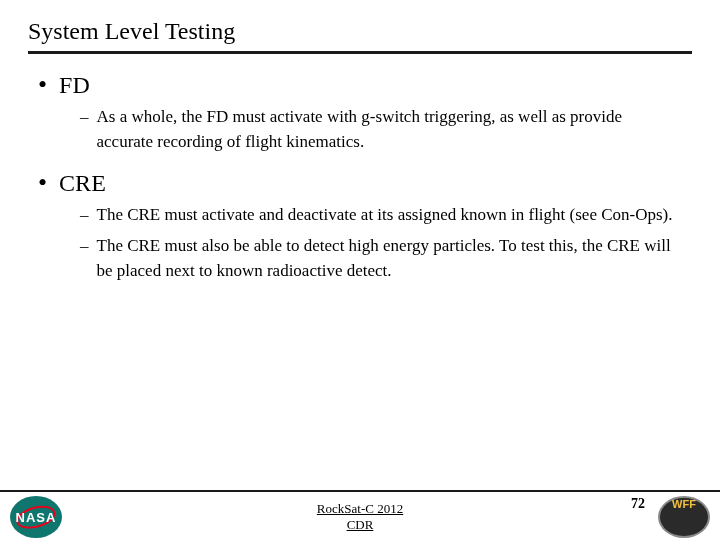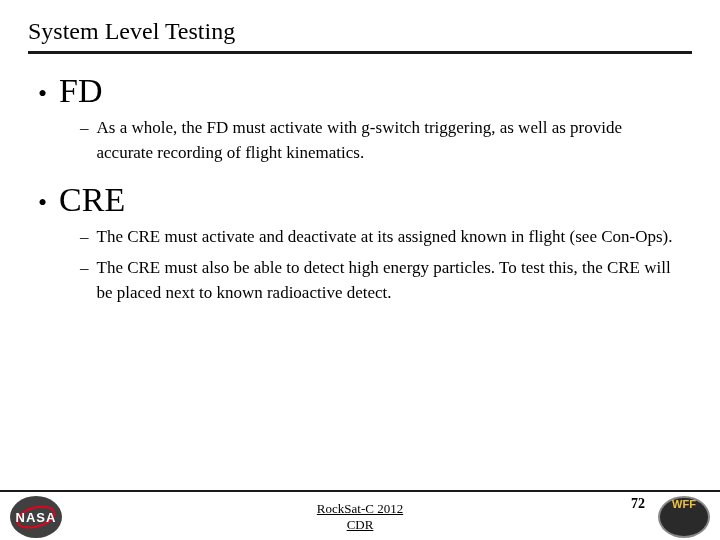--- a/index.html
+++ b/index.html
@@ -49,21 +49,21 @@
       margin-bottom: 6px;
     }
 
     .bullet-dot {
       font-size: 26px;
       margin-right: 12px;
       line-height: 1;
     }
 
     .bullet-label {
-      font-size: 34px;
+      font-size: 24px;
       font-weight: normal;
     }
 
     .sub-bullets {
       margin-left: 42px;
     }
 
     .sub-bullet {
       display: flex;
       align-items: baseline;
@@ -109,21 +109,21 @@
     .nasa-logo {
       width: 52px;
       height: 42px;
       position: relative;
     }
 
     .nasa-circle {
       width: 52px;
       height: 42px;
       border-radius: 50%;
-      background: #404040;
+      background: #0f766e;
       display: flex;
       align-items: center;
       justify-content: center;
       position: relative;
       overflow: hidden;
     }
 
     .nasa-text {
       color: white;
       font-size: 13px;

